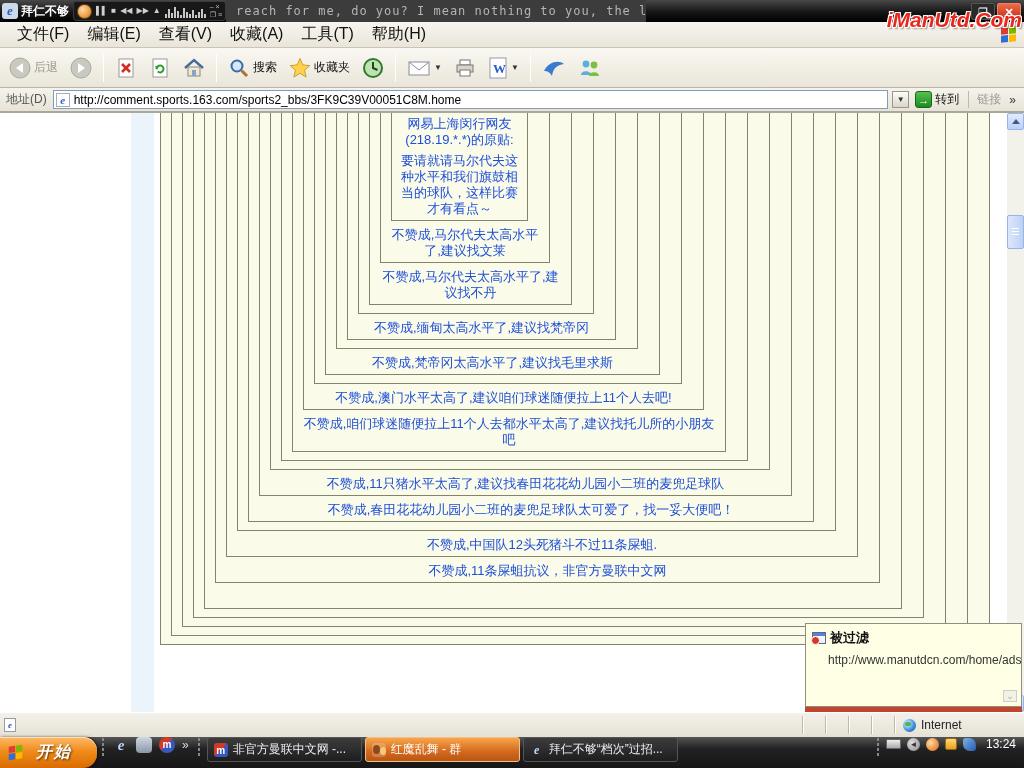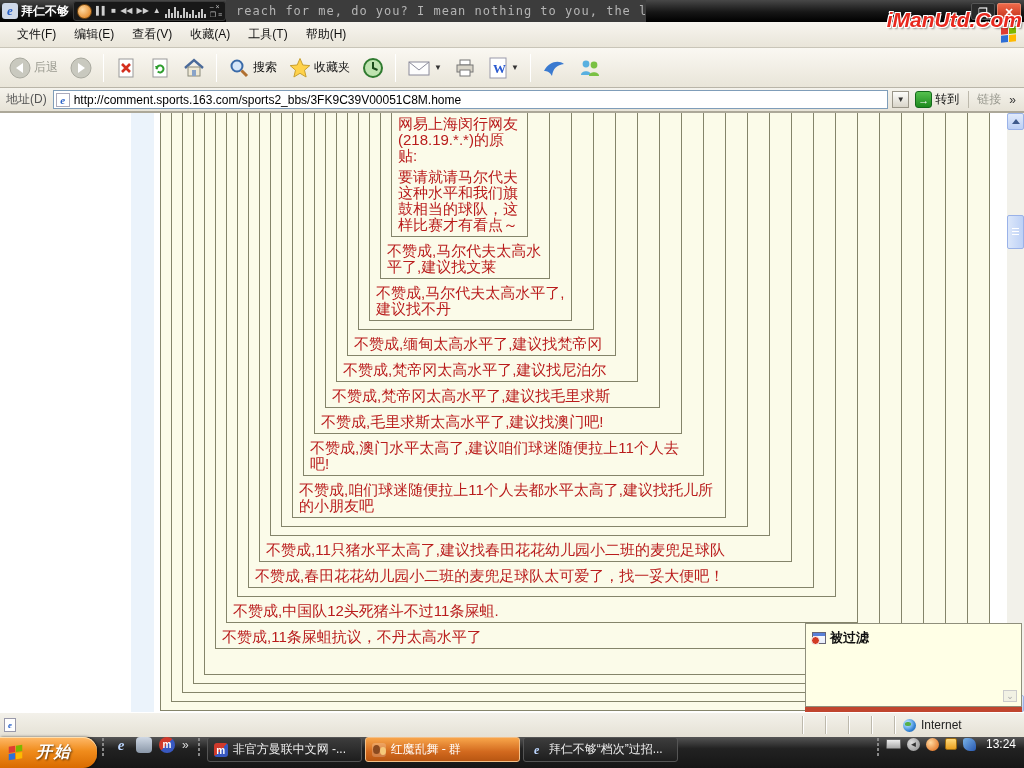--- a/index.html
+++ b/index.html
@@ -18,21 +18,21 @@
   .minibtns { display:flex; flex-direction:column; justify-content:center; color:#bbb; font-size:7px; line-height:8px; }
   .lyrics { height:22px; line-height:22px; background:#3c3c3c; color:#b4b4b4; font-family:"DejaVu Sans Mono",monospace; font-size:12px; letter-spacing:1px; padding:0 10px; width:420px; overflow:hidden; white-space:nowrap; }
   .tb-space { flex:1; }
   .capbtn { width:24px; height:17px; margin-right:2px; text-align:center; color:#fff; font-size:11px; line-height:17px; border:1px solid #555; border-radius:2px; background:#2a2a2a; }
   .capbtn.close { background:linear-gradient(#f06a4a,#c22f18); border-color:#e8876d; font-weight:bold; margin-right:3px; }
   .watermark { position:absolute; top:8px; right:2px; z-index:60; color:#e8281e; font:italic bold 21px "Liberation Sans",sans-serif;
     text-shadow:-1px -1px 0 #fff,1px -1px 0 #fff,-1px 1px 0 #fff,1px 1px 0 #fff,2px 2px 2px rgba(0,0,0,.4); }
 
   
   .menubar { height:26px; background:linear-gradient(#f7f5ef,#e9e5d9); border-bottom:1px solid #c9c5b8; display:flex; align-items:center; padding-left:8px; }
-  .menu-item { font-size:12px; color:#111; padding:4px 9px; }
+  .menu-item { font-size:16px; color:#111; padding:4px 9px; }
   .menubar .spacer { flex:1; }
   .winflag { display:grid; grid-template-columns:7px 7px; grid-template-rows:7px 7px; gap:1px; margin-right:8px; transform:skewY(-6deg); }
   .winflag i { display:block; }
 
   
   .toolbar { height:40px; background:linear-gradient(#faf8f2,#e9e5d9); border-bottom:1px solid #b9b5a8; display:flex; align-items:center; padding-left:4px; gap:2px; }
   .tbtn { display:flex; align-items:center; gap:3px; padding:3px 5px; border-radius:3px; }
   .tbtn .lbl { font-size:12px; color:#111;text-align:center; }
   .tbtn.disabled .lbl { color:#9a9a90; }
   .tsep { width:1px; height:28px; background:#bdb9ac; border-right:1px solid #fff; margin:0 4px; }
@@ -51,21 +51,21 @@
   .links-label { font-size:12px; color:#9a9a90; padding:0 4px 0 8px; border-left:1px solid #bdb9ac; }
   .chev { font-size:12px; color:#333; padding-right:4px; }
 
   
   .content { position:relative; height:600px; background:#fff; overflow:hidden; border-top:1px solid #aca899; }
   .page-left { position:absolute; left:0; top:0; width:131px; height:100%; background:#fff; }
   .page-strip { position:absolute; left:131px; top:0; width:23px; height:100%; background:#ebf3fb; }
   .tower-wrap { position:absolute; left:154px; right:17px; top:0; bottom:0; overflow:hidden; background:#fff; }
   .tower { margin-top:-108px; }
   .cbox { border:1px solid #84846a; background:#fbfbe9; margin:2px 17px 6px 6px; padding:2px 4px; }
-  .ctext { font-size:15px; line-height:16px; color:#b91c1c; margin:5px 2px 1px; }
+  .ctext { font-size:13px; line-height:16px; color:#1d4ed8; margin:5px 2px 1px;text-align:center; }
   .ctext.empty { height:16px; }
 
   
   .vscroll { position:absolute; right:0; top:0; width:17px; height:100%; background:#f2f1ea; }
   .sbtn { position:absolute; left:0; width:17px; height:17px; background:linear-gradient(#e2ebfb,#bcd0f5); border:1px solid #9ab2e8; border-radius:2px; }
   .sbtn.up { top:0; } .sbtn.down { bottom:0; }
   .sbtn i { position:absolute; left:4px; width:0; height:0; border-left:4px solid transparent; border-right:4px solid transparent; }
   .sbtn.up i { top:5px; border-bottom:5px solid #3e5a8c; }
   .sbtn.down i { top:6px; border-top:5px solid #3e5a8c; }
   .sthumb { position:absolute; left:0; top:102px; width:17px; height:34px; background:linear-gradient(90deg,#dce7fa,#bdd1f6); border:1px solid #9ab2e8; border-radius:2px; }
@@ -100,21 +100,21 @@
   .start-label { color:#fff; font:italic bold 16px "Liberation Serif",serif; text-shadow:1px 1px 2px rgba(0,0,0,.6); letter-spacing:2px; }
   .dots { width:4px; height:20px; margin:0 4px; background-image:radial-gradient(#888 35%, transparent 40%); background-size:4px 5px; }
   .ql { display:flex; align-items:center; gap:7px; padding:0 4px; }
   .ql-icon { width:16px; height:16px; border-radius:3px; text-align:center; }
   .ie-e { color:#bcd6ff; font:italic bold 15px/16px "Liberation Serif",serif; }
   .ql-grey { background:linear-gradient(#cfd8e4,#8a97a8); border-radius:4px; }
   .m-circle { border-radius:50%; background:linear-gradient(135deg,#d03a2c 50%,#3858c0 50%); color:#fff; font:bold 10px/16px "Liberation Sans",sans-serif; }
   .ql-chev { color:#ddd; font-size:12px; }
   .tasks { display:flex; align-items:center; gap:3px; padding-left:2px; }
   .taskbtn { width:155px; height:25px; border-radius:3px; display:flex; align-items:center; gap:5px; padding:0 6px; background:linear-gradient(#3d3d3d,#1d1d1d); border:1px solid #555; color:#eee; font-size:12px; white-space:nowrap; overflow:hidden; }
-  .taskbtn.active { background:linear-gradient(#f8a54a,#d2691e 60%,#b85612); border-color:#f3c089; color:#fff;font-family:Liberation Serif, serif; }
+  .taskbtn.active { background:linear-gradient(#f8a54a,#d2691e 60%,#b85612); border-color:#f3c089; color:#fff; }
   .task-ico { flex:0 0 14px; width:14px; height:14px; border-radius:3px; text-align:center; }
   .qq-group { position:relative; background:#fff3; border-radius:3px; }
   .qq-group::before { content:""; position:absolute; left:1px; top:2px; width:7px; height:9px; border-radius:50%; background:#8a4a20; }
   .qq-group::after { content:""; position:absolute; right:0; top:4px; width:6px; height:8px; border-radius:50%; background:#f5c87a; }
   .tb-flex { flex:1; }
   .tray { display:flex; align-items:center; gap:6px; padding:0 8px 0 2px; }
   .tray-kbd { width:15px; height:10px; background:linear-gradient(#eee,#aaa); border:1px solid #666; border-radius:1px; }
   .tray-circ { width:13px; height:13px; border-radius:50%; background:radial-gradient(circle at 35% 35%, #ddd, #8a8a8a); color:#333; font-size:8px; line-height:13px; text-align:center; }
   .tray-qq { width:13px; height:13px; border-radius:50%; background:radial-gradient(circle at 35% 35%, #ffd9a0, #e8863a 70%); }
   .tray-lock { width:12px; height:12px; background:linear-gradient(#ffd97a,#e8a020); border:1px solid #9a6a10; border-radius:2px; }
@@ -318,40 +318,38 @@
                                                     <div class="ctext" style="margin: 1px 2px;">网易上海闵行网友 (218.19.*.*)的原贴:</div>
                                                     <div class="ctext">要请就请马尔代夫这种水平和我们旗鼓相当的球队，这样比赛才有看点～</div>
                                                   </div>
                                                   <div class="ctext">不赞成,马尔代夫太高水平了,建议找文莱</div>
                                                 </div>
                                                 <div class="ctext">不赞成,马尔代夫太高水平了,建议找不丹</div>
                                               </div>
                                             </div>
                                             <div class="ctext">不赞成,缅甸太高水平了,建议找梵帝冈</div>
                                           </div>
-                                          <div class="ctext">不赞成,梵帝冈太高水平了,建议找尼泊尔</div>
                                         </div>
                                         <div class="ctext">不赞成,梵帝冈太高水平了,建议找毛里求斯</div>
                                       </div>
-                                      <div class="ctext">不赞成,毛里求斯太高水平了,建议找澳门吧!</div>
                                     </div>
                                     <div class="ctext">不赞成,澳门水平太高了,建议咱们球迷随便拉上11个人去吧!</div>
                                   </div>
                                   <div class="ctext">不赞成,咱们球迷随便拉上11个人去都水平太高了,建议找托儿所的小朋友吧</div>
                                 </div>
                               </div>
                             </div>
                             <div class="ctext">不赞成,11只猪水平太高了,建议找春田花花幼儿园小二班的麦兜足球队</div>
                           </div>
                           <div class="ctext">不赞成,春田花花幼儿园小二班的麦兜足球队太可爱了，找一妥大便吧！</div>
                         </div>
                       </div>
                       <div class="ctext">不赞成,中国队12头死猪斗不过11条屎蛆.</div>
                     </div>
-                    <div class="ctext">不赞成,11条屎蛆抗议，不丹太高水平了</div>
+                    <div class="ctext">不赞成,11条屎蛆抗议，非官方曼联中文网</div>
                   </div>
                   <div class="ctext empty">&nbsp;</div>
                 </div>
               </div>
             </div>
           </div>
         </div>
       </div>
   </div>
 
@@ -367,20 +365,21 @@
     <div class="sbtn down">
         <i></i>
       </div>
   </div>
 
   <div class="popup">
     <div class="popup-head">
       <span class="pwin-icon"></span>
       <span class="popup-title">被过滤</span>
     </div>
+    <div class="popup-url">http://www.manutdcn.com/home/ads</div>
     <div class="popup-chev">⌄</div>
   </div>
   <div class="popup-footer"></div>
 </div>
 
 <div class="statusbar">
   <div class="status-left">
     <span class="doc-icon">e</span>
   </div>
   <div class="spane small"></div>

